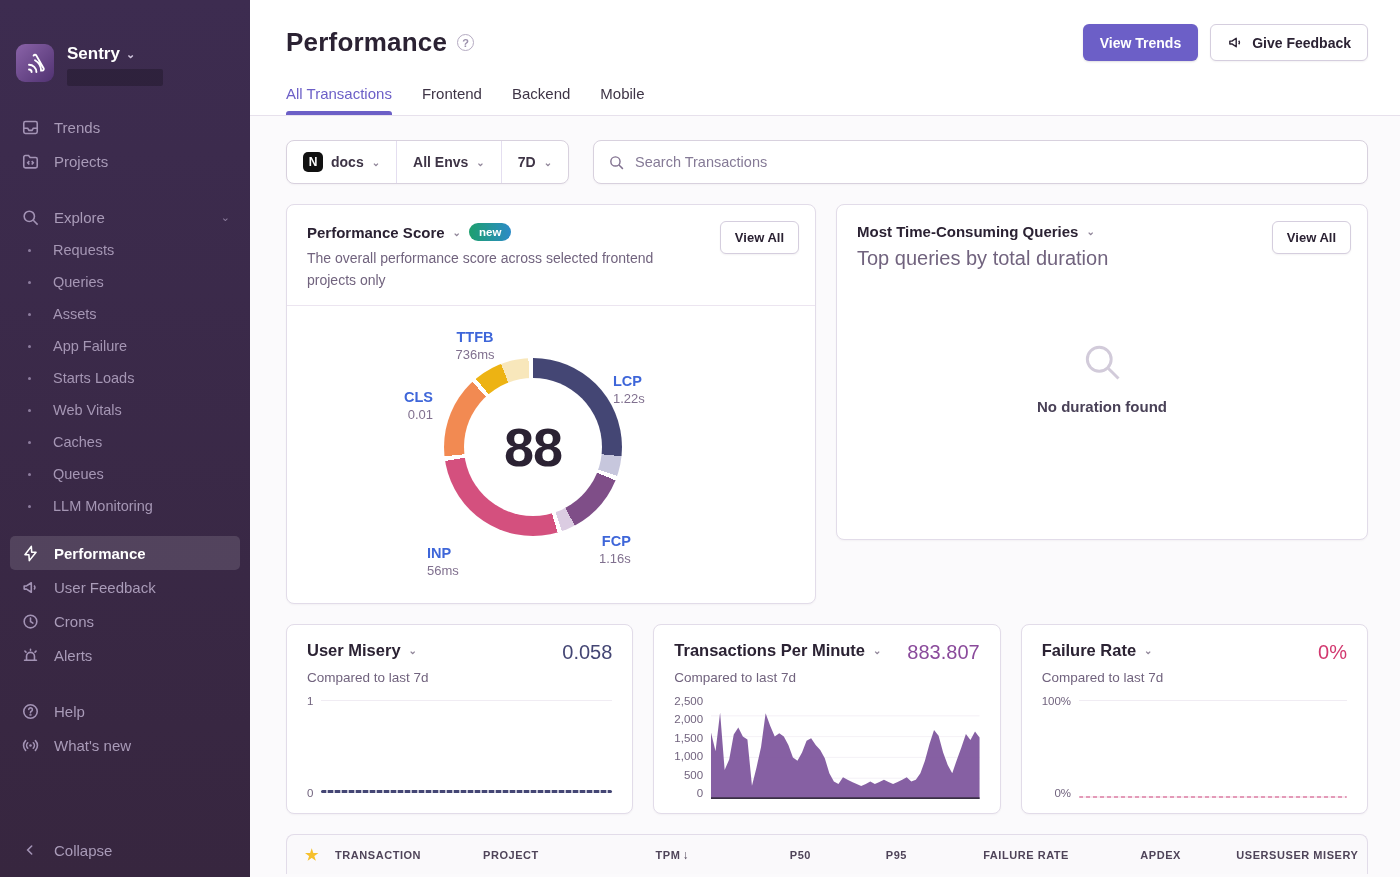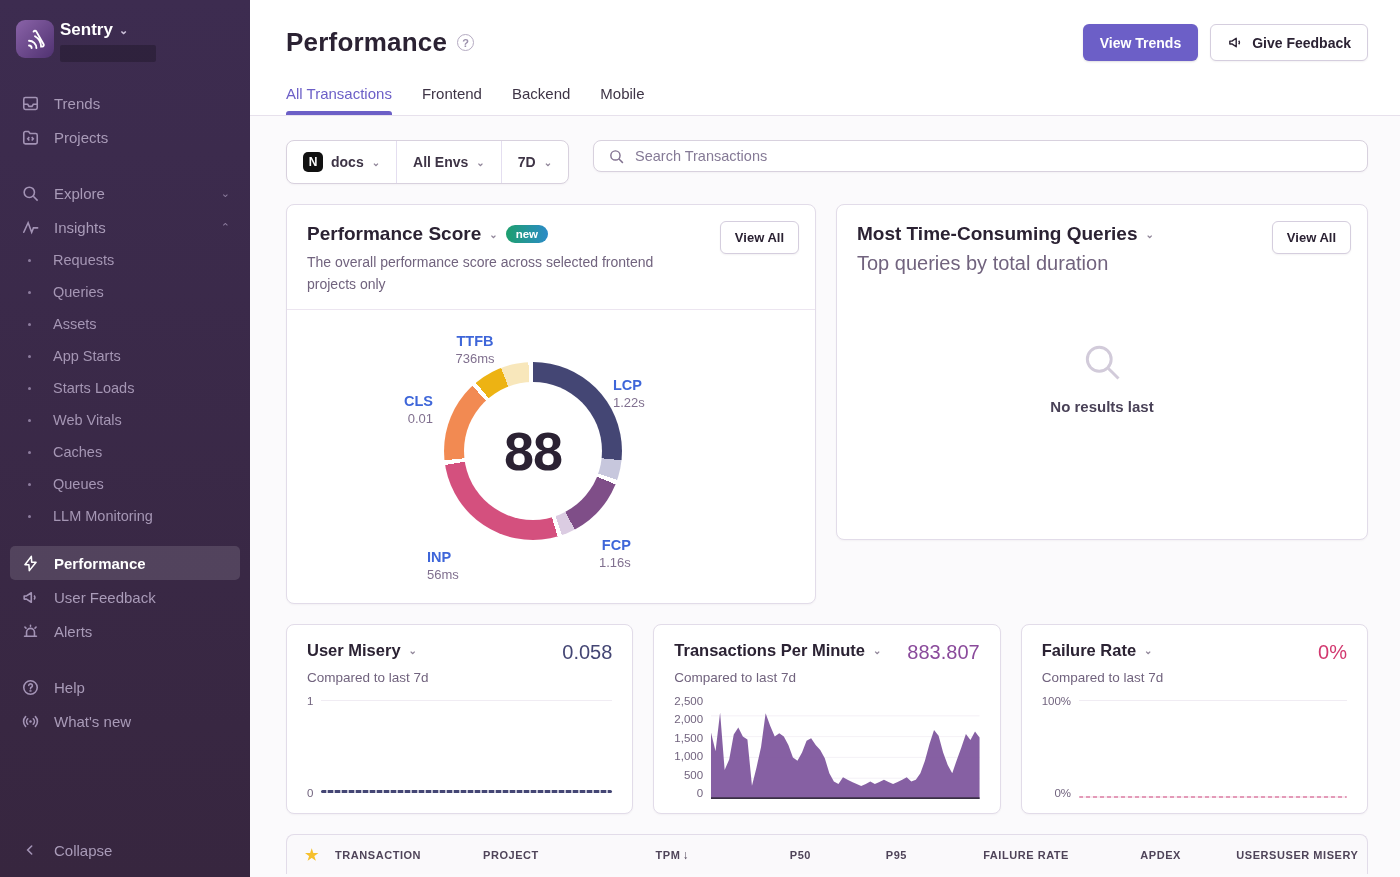--- a/index.html
+++ b/index.html
@@ -1,21 +1,21 @@
 <!DOCTYPE html>
 <html><head>
 <meta charset="utf-8">
 <style>
   * { margin:0; padding:0; box-sizing:border-box; }
   html,body { width:1400px; height:877px; overflow:hidden; font-family:"Liberation Sans", sans-serif; }
   body { display:flex; background:#fbfafc; color:#2b2233; }
 
   
   .sidebar { width:250px; flex:none; background:linear-gradient(180deg,#3d2c50 0%,#37263f 100%); padding:14px 0 10px; display:flex; flex-direction:column; position:relative; }
-  .brand-row { display:flex; align-items:flex-start; gap:6px; padding:6px 16px 10px; }
+  .brand-row { display:flex; align-items:flex-start; gap:13px; padding:6px 16px 10px;margin-top:24px; }
   .brand-logo { width:38px; height:38px; border-radius:9px; background:linear-gradient(135deg,#8a63a8,#503271); display:flex; align-items:center; justify-content:center; flex:none; }
   .brand-meta { display:flex; flex-direction:column; }
   .brand-name { color:#fff; font-weight:bold; font-size:17px; display:flex; align-items:center; gap:6px; }
   .brand-chevron { font-size:11px; color:#cfc4dc; font-weight:bold; }
   .org-redact { margin-top:5px; width:96px; height:17px; background:rgba(0,0,0,0.22); border-radius:2px; }
   .nav-item { display:flex; align-items:center; gap:14px; padding:7px 20px; font-size:15px; color:#a99bb8; cursor:pointer; }
   .nav-item .nicon { width:20px; height:20px; display:flex; align-items:center; justify-content:center; flex:none; color:#a393b5; }
   .nav-item .chev { margin-left:auto; font-size:11px; color:#8d7d9e; }
   .nav-item.active { background:rgba(255,255,255,0.13); border-radius:5px; margin:0 10px; padding:7px 10px; color:#fff; font-weight:bold; }
   .nav-item.active .nicon { color:#fff; }
@@ -42,30 +42,30 @@
 
   .content { flex:1; padding:24px 32px 0 36px; background:#fbfafc; overflow:hidden; }
 
   
   .filter-row { display:flex; gap:24px; margin-bottom:20px; }
   .segmented { display:flex; align-items:stretch; background:#fff; border:1px solid #d8d1de; border-radius:8px; height:44px; box-shadow:0 1px 2px rgba(43,34,51,0.04); }
   .segment { display:flex; align-items:center; gap:8px; padding:0 16px; font-size:14px; font-weight:bold; color:#3e3446; cursor:pointer; }
   .segment + .segment { border-left:1px solid #e4def0; }
   .chev-gray { font-size:10px; color:#8f8498; font-weight:bold; }
   .platform-icon { width:20px; height:20px; background:#111; border-radius:5px; color:#fff; font-size:12px; font-weight:bold; display:flex; align-items:center; justify-content:center; }
-  .search-box { flex:1; display:flex; align-items:center; gap:10px; background:#fff; border:1px solid #d8d1de; border-radius:8px; height:32px; padding:0 14px; box-shadow:0 1px 2px rgba(43,34,51,0.04); }
+  .search-box { flex:1; display:flex; align-items:center; gap:10px; background:#fff; border:1px solid #d8d1de; border-radius:8px; height:44px; padding:0 14px; box-shadow:0 1px 2px rgba(43,34,51,0.04); }
   .search-box input { border:none; outline:none; flex:1; font-size:14.5px; font-family:"Liberation Sans",sans-serif; color:#3e3446; background:transparent; }
   .search-box input::placeholder { color:#857a96; }
 
   
   .cards-top { display:grid; grid-template-columns:530px 1fr; gap:20px; margin-bottom:20px; }
   .card { background:#fff; border:1px solid #e2dce9; border-radius:8px; box-shadow:0 1px 2px rgba(43,34,51,0.04); position:relative; }
   .card-head { padding:18px 20px 0; }
   .card-title-row { display:flex; align-items:center; gap:8px; }
-  .card-title { font-size:19px; font-weight:bold; color:#2b2233; }
+  .card-title { font-size:15px; font-weight:bold; color:#2b2233; }
   .badge-new { background:linear-gradient(90deg,#1d9f6e,#2c8bc7); color:#fff; font-size:11.5px; font-weight:bold; padding:3px 10px; border-radius:20px; }
   .view-all { position:absolute; top:16px; right:16px; background:#fff; border:1px solid #d5cede; border-radius:6px; font-size:13px; font-weight:bold; color:#2b2233; padding:8px 14px; cursor:pointer; box-shadow:0 1px 2px rgba(43,34,51,0.06); }
   .card-desc { font-size:14px; color:#71637e; line-height:1.55; margin-top:7px; max-width:370px; }
   .score-card { height:400px; }
   .score-head { border-bottom:1px solid #ece5f0; padding-bottom:14px; }
   .donut-area { position:relative; height:292px; }
   .donut { width:178px; height:178px; border-radius:50%; position:absolute; left:157px; top:52px; }
   .donut-hole { position:absolute; inset:20px; background:#fff; border-radius:50%; display:flex; align-items:center; justify-content:center; }
   .donut-score { font-size:54px; font-weight:bold; color:#2b2233; letter-spacing:-1px; }
   .vital-label { position:absolute; line-height:1.25; }
@@ -152,45 +152,36 @@
   <div class="nav-item">
     <span class="nicon">
       <svg class="sicon" width="19" height="19" viewBox="0 0 24 24" fill="none" stroke="currentColor" stroke-width="2">
           <circle cx="10.5" cy="10.5" r="6.5"></circle>
           <path d="M15.5 15.5L21 21"></path>
         </svg>
     </span>
     <span>Explore</span>
     <span class="chev">⌄</span>
   </div>
-  <div class="nav-item">
-    <span class="nicon">
-      <svg class="sicon" width="19" height="19" viewBox="0 0 24 24" fill="none" stroke="currentColor" stroke-width="2" stroke-linecap="round">
-          <path d="M3.5 18L9 6l4.5 12 2.2-5.5H21"></path>
-        </svg>
-    </span>
-    <span>Insights</span>
-    <span class="chev">⌃</span>
-  </div>
 
   <div class="sub-item">
       <span class="dot"></span>
       <span>Requests</span>
     </div>
   <div class="sub-item">
       <span class="dot"></span>
       <span>Queries</span>
     </div>
   <div class="sub-item">
       <span class="dot"></span>
       <span>Assets</span>
     </div>
   <div class="sub-item">
       <span class="dot"></span>
-      <span>App Starts</span>
+      <span>App Failure</span>
     </div>
   <div class="sub-item">
       <span class="dot"></span>
       <span>Starts Loads</span>
     </div>
   <div class="sub-item">
       <span class="dot"></span>
       <span>Web Vitals</span>
     </div>
   <div class="sub-item">
@@ -216,20 +207,29 @@
     <span>Performance</span>
   </div>
   <div class="nav-item">
     <span class="nicon">
       <svg class="sicon" width="19" height="19" viewBox="0 0 24 24" fill="none" stroke="currentColor" stroke-width="2" stroke-linejoin="round">
           <path d="M4 10v4h3l6 4V6l-6 4z"></path>
           <path d="M16.5 9.5c1.4 1.4 1.4 3.6 0 5"></path>
         </svg>
     </span>
     <span>User Feedback</span>
+  </div>
+  <div class="nav-item">
+    <span class="nicon">
+      <svg class="sicon" width="19" height="19" viewBox="0 0 24 24" fill="none" stroke="currentColor" stroke-width="2" stroke-linecap="round">
+          <circle cx="12" cy="12" r="8"></circle>
+          <path d="M12 7.5V12l3 2"></path>
+        </svg>
+    </span>
+    <span>Crons</span>
   </div>
   <div class="nav-item">
     <span class="nicon">
       <svg class="sicon" width="19" height="19" viewBox="0 0 24 24" fill="none" stroke="currentColor" stroke-width="2" stroke-linecap="round">
           <path d="M7 18v-5a5 5 0 0 1 10 0v5"></path>
           <path d="M4.5 18h15M12 4v1.5M5 6.5l1.3 1.2M19 6.5l-1.3 1.2"></path>
         </svg>
     </span>
     <span>Alerts</span>
   </div>
@@ -363,21 +363,21 @@
             <span class="chev-gray">⌄</span>
           </div>
           <div class="card-sub">Top queries by total duration</div>
           <button class="view-all">View All</button>
         </div>
         <div class="empty-state">
           <svg width="44" height="44" viewBox="0 0 24 24" fill="none" stroke="#d2cbda" stroke-width="1.6">
               <circle cx="10.5" cy="10.5" r="6.5"></circle>
               <path d="M15.5 15.5L21 21"></path>
             </svg>
-          <div class="empty-title">No results last</div>
+          <div class="empty-title">No duration found</div>
         </div>
       </div>
     </div>
 
     <div class="cards-bottom">
       <div class="card metric-card">
         <div class="metric-title-row">
           <span class="metric-title">
               <span>User Misery</span>
               <span class="chev-gray">⌄</span>

